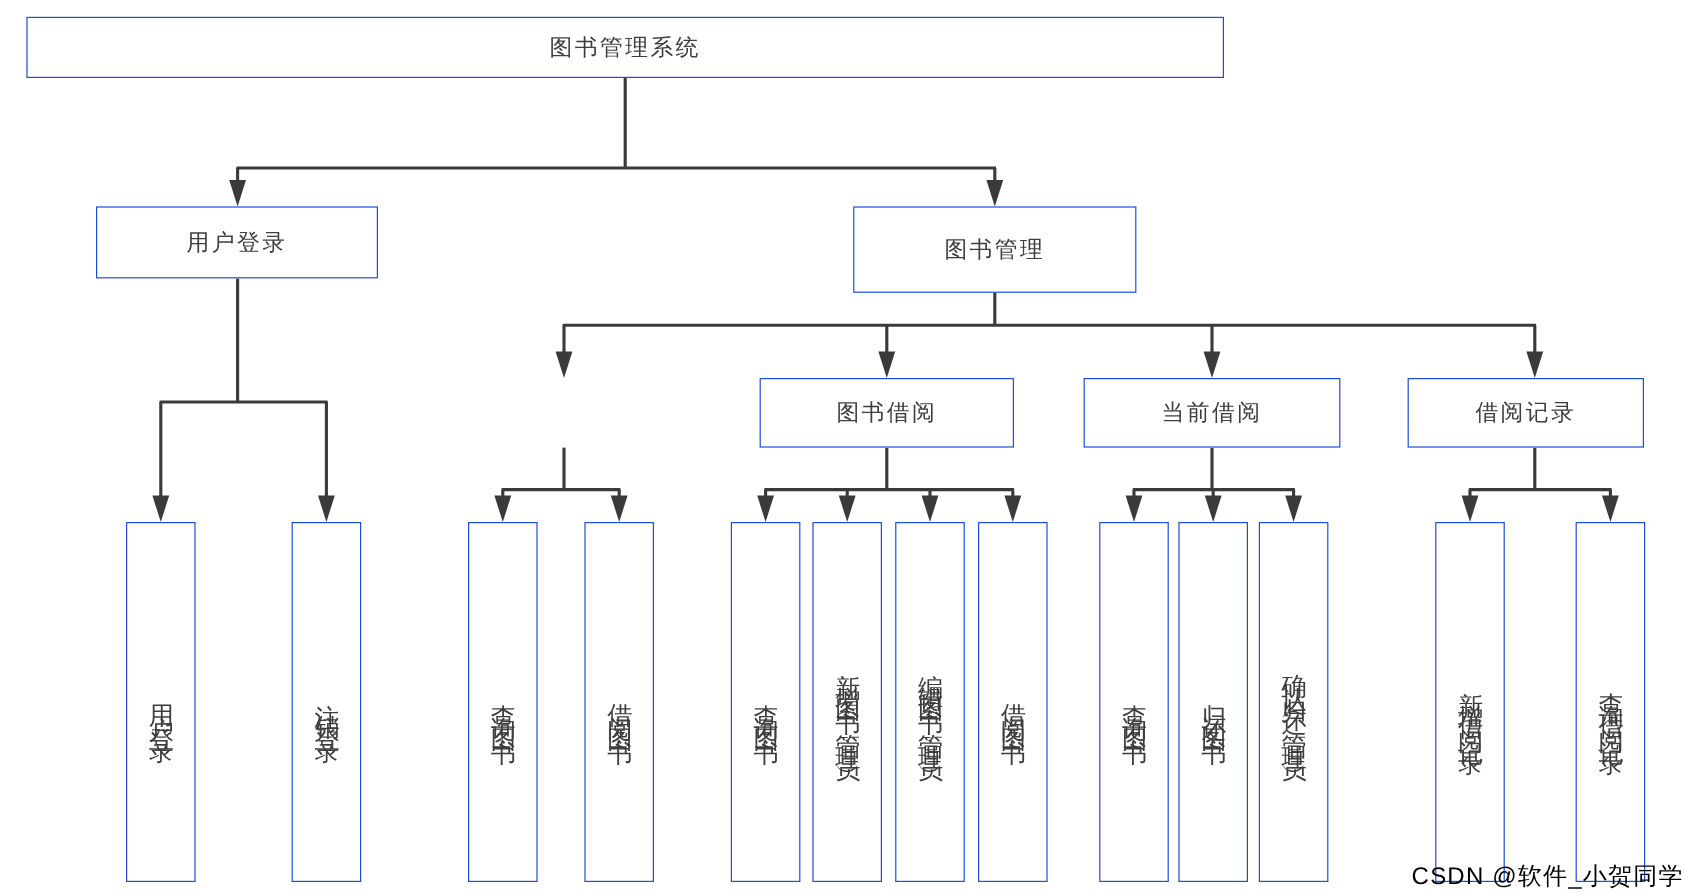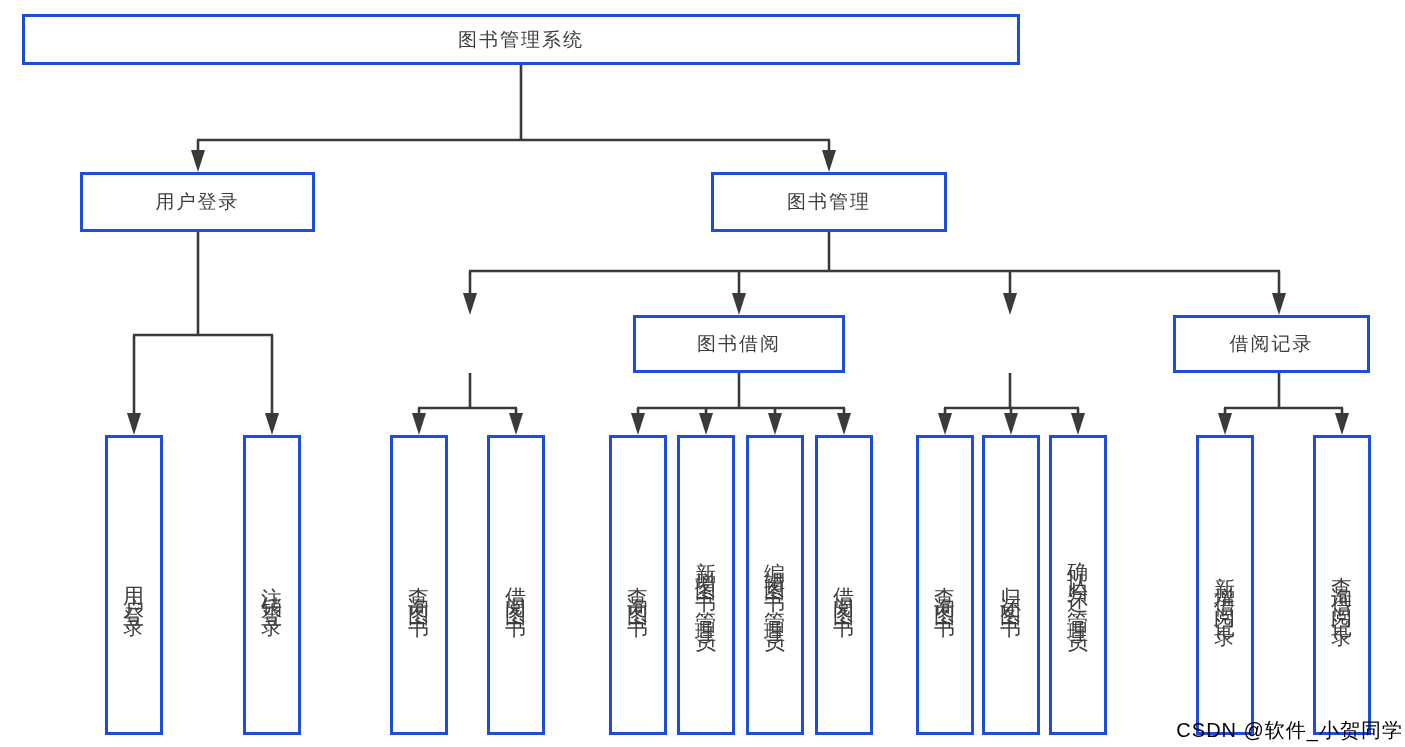--- a/index.html
+++ b/index.html
@@ -17,21 +17,21 @@
   }
   .wires {
     position: absolute;
     left: 0;
     top: 0;
     z-index: 1;
   }
   .node {
     position: absolute;
     box-sizing: border-box;
-    border: 3px solid #1d4ed8;
+    border: 1px solid #1d4ed8;
     background: #ffffff;
     display: flex;
     align-items: center;
     justify-content: center;
     color: #3d3d3d;
     z-index: 2;
   }
   .node.h span {
     font-size: 19px;
     letter-spacing: 2px;
@@ -129,27 +129,30 @@
     </g>
   </svg>
 
   <div class="node h" style="left:22px;top:14px;width:998px;height:51px">
     <span>图书管理系统</span>
   </div>
 
   <div class="node h" style="left:80px;top:172px;width:235px;height:60px">
     <span>用户登录</span>
   </div>
-  <div class="node h" style="left:711px;top:172px;width:236px;height:60px">
+  <div class="node h" style="left:711px;top:172px;width:236px;height:72px">
     <span>图书管理</span>
   </div>
 
   <div class="node h" style="left:633px;top:315px;width:212px;height:58px">
     <span>图书借阅</span>
   </div>
+  <div class="node h" style="left:903px;top:315px;width:214px;height:58px">
+    <span>当前借阅</span>
+  </div>
   <div class="node h" style="left:1173px;top:315px;width:197px;height:58px">
     <span>借阅记录</span>
   </div>
 
   <div class="node v" style="left:105px;top:435px;width:58px;height:300px">
     <span>用户登录</span>
   </div>
   <div class="node v" style="left:243px;top:435px;width:58px;height:300px">
     <span>注销登录</span>
   </div>

